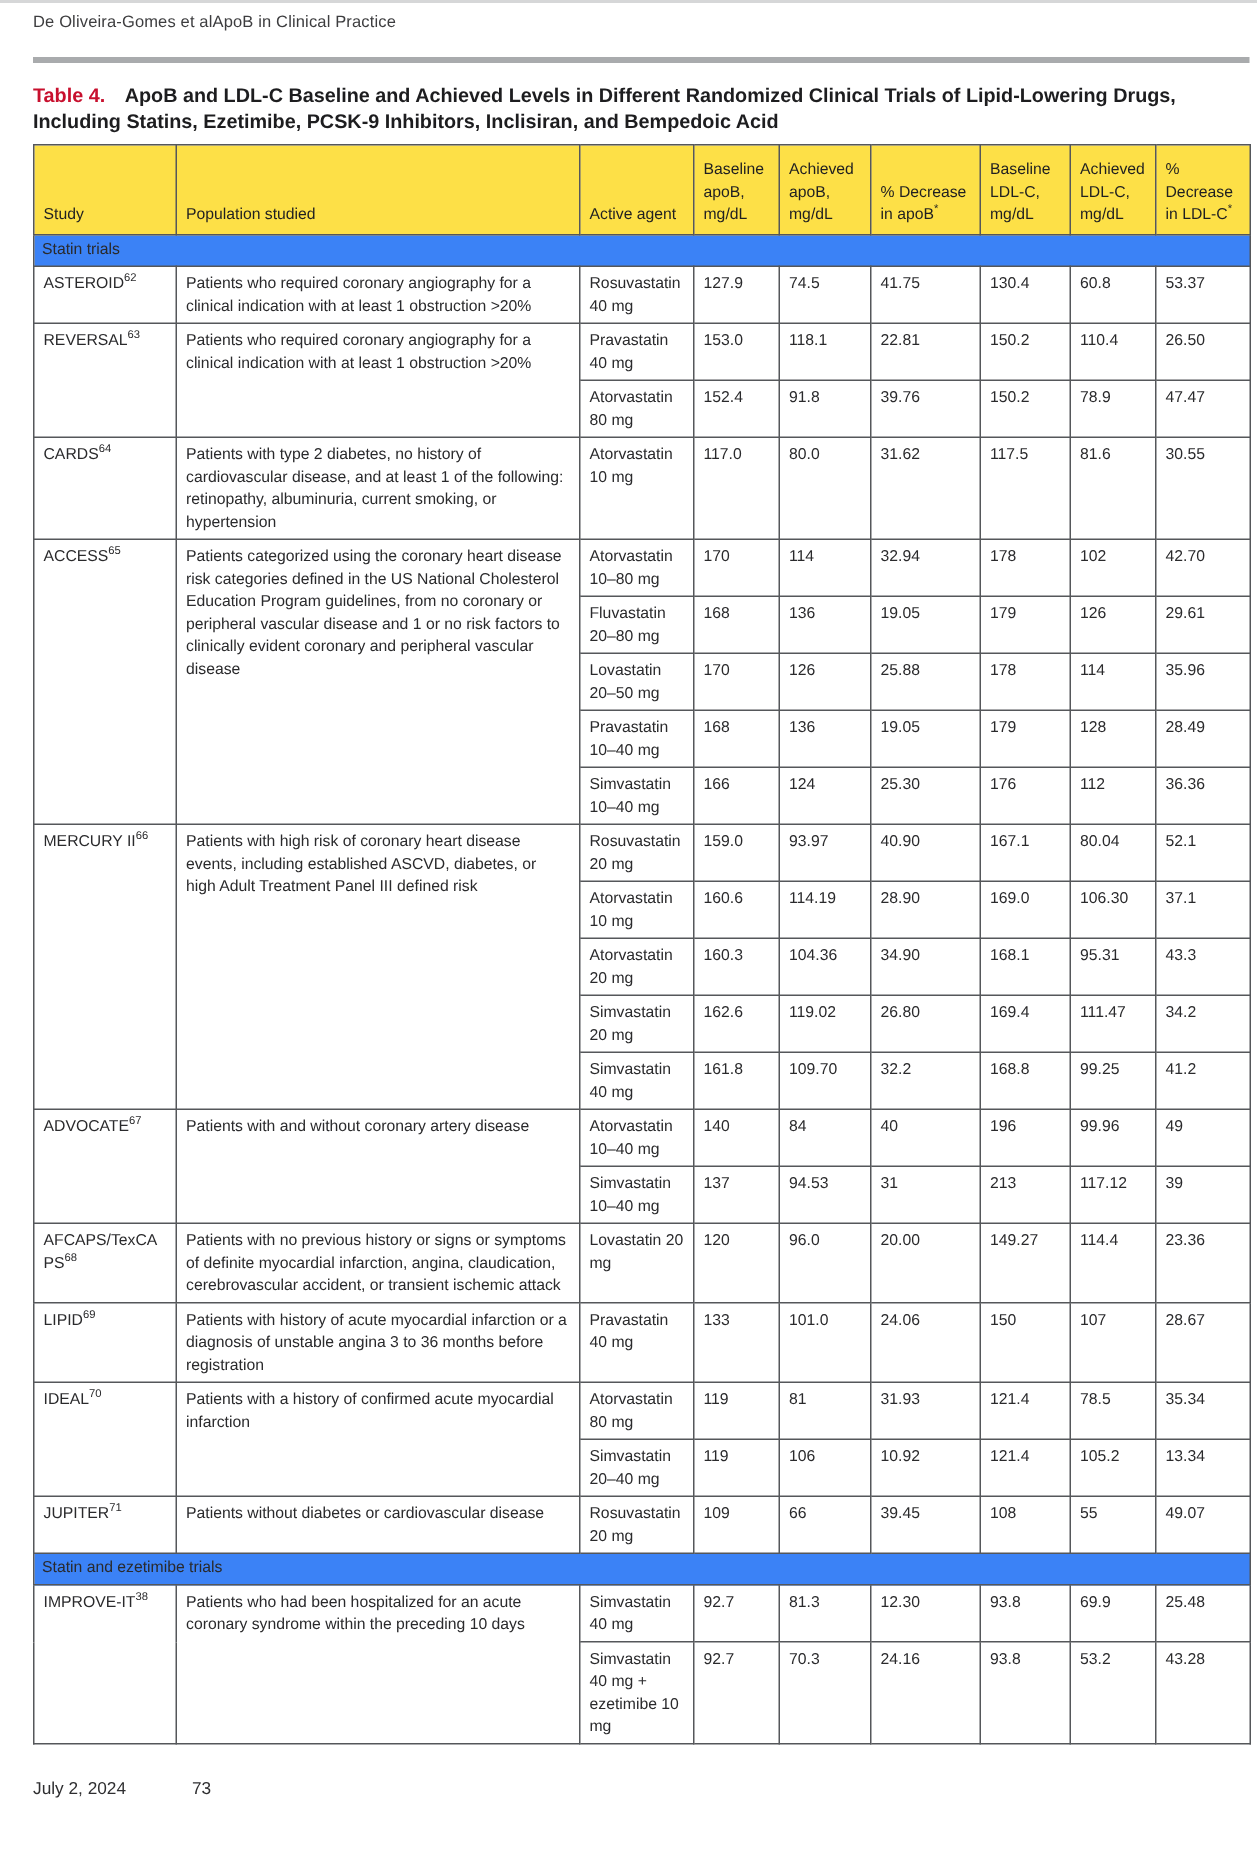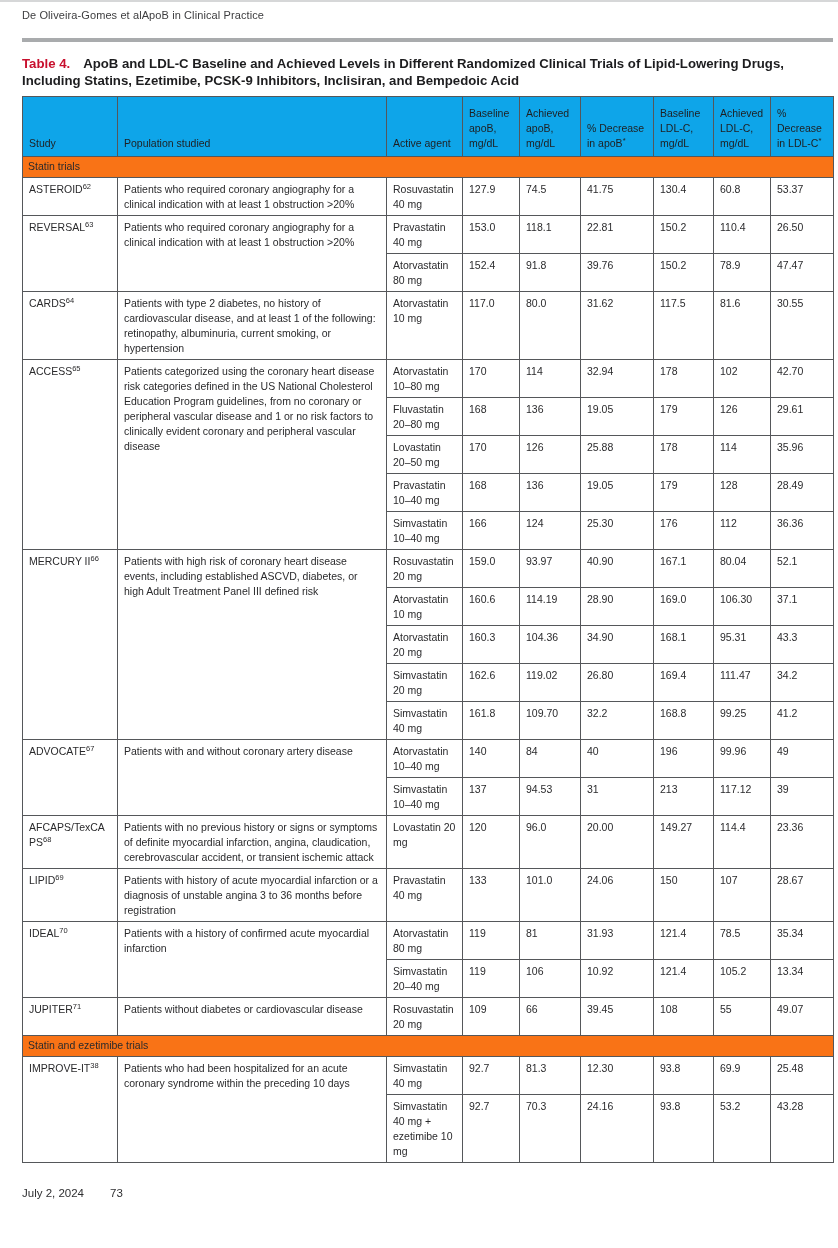--- a/index.html
+++ b/index.html
@@ -13,29 +13,29 @@
   .running-head{display:flex;justify-content:flex-start;font-size:11px;color:#3d3d3f;letter-spacing:.1px;}
   .top-rule{height:4px;background:#a9abad;margin-top:17px;}
   .caption{font-size:13.2px;font-weight:bold;line-height:17px;margin:13px 0 7px;color:#1d1d1f;}
   .cap-label{color:#c8102e;margin-right:13px;}
   table.trials{border-collapse:collapse;table-layout:fixed;width:811px;font-size:10.5px;line-height:15px;color:#2a2a2c;}
   table.trials th,table.trials td{
     border:1px solid #55575a;vertical-align:top;text-align:left;
     padding:4px 6px 3px;font-weight:normal;word-wrap:break-word;
   }
   table.trials thead th{
-    background:#0ea5e9;vertical-align:bottom;height:50px;
+    background:#fde047;vertical-align:bottom;height:50px;
     padding-bottom:5px;color:#1f1f21;
   }
-  tr.section-row td{background:#f97316;padding:2px 5px 3px;margin-left:20px;}
+  tr.section-row td{background:#3b82f6;padding:2px 5px 3px;margin-left:20px;}
   td.study{padding-left:14px;}
   sup{font-size:7.5px;vertical-align:super;line-height:0;}
   .continued{text-align:right;font-style:italic;font-size:10.5px;margin-top:5px;color:#2a2a2c;}
   .page-footer{display:flex;justify-content:space-between;align-items:baseline;margin-top:24px;font-size:11.5px;color:#2e2e30;}
-  .pageno{margin-left:26px;text-align:center;}
+  .pageno{margin-left:44px;text-align:center;}
   .ital{font-style:italic;}
 </style>
 </head>
 <body>
 
 <div class="page">
   <div class="content">
     <div class="running-head">
       <span>De Oliveira-Gomes et al</span>
       <span>ApoB in Clinical Practice</span>

